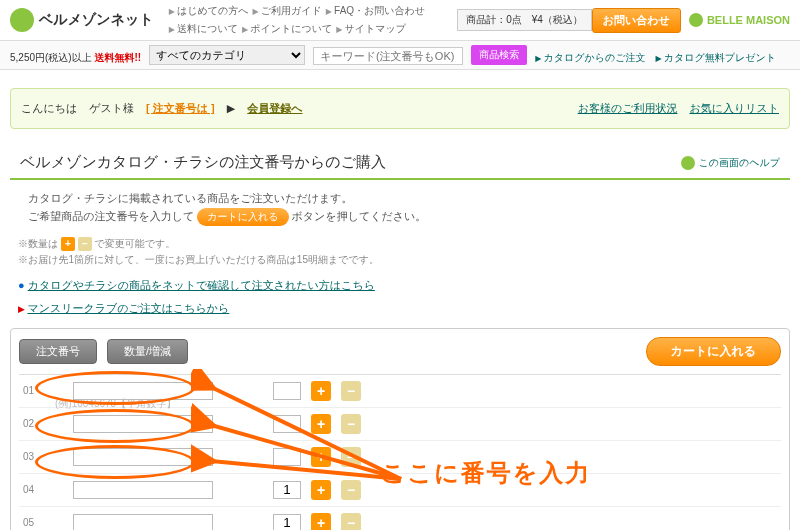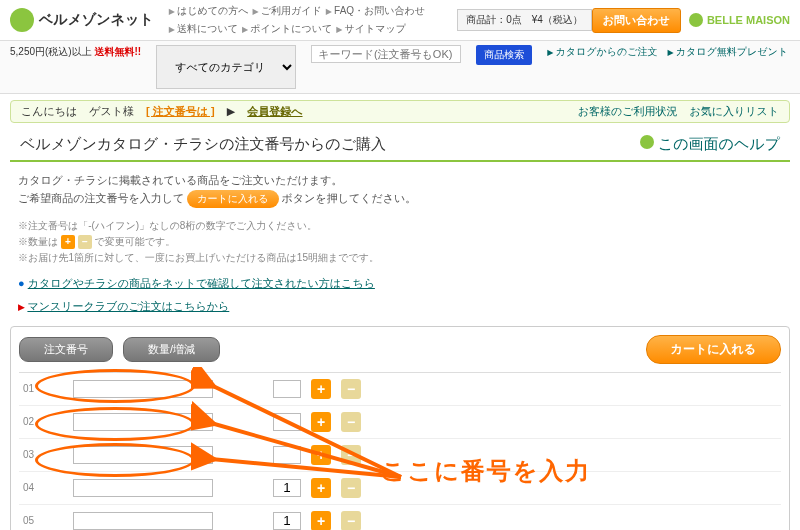--- a/index.html
+++ b/index.html
@@ -8,50 +8,50 @@
 .logo-area{display:flex;align-items:center;gap:5px;margin-right:15px}
 .logo-icon{width:24px;height:24px;background:#8bc53f;border-radius:50%}
 .logo-text{font-weight:bold;font-size:14px}
 .top-links{display:flex;gap:4px;flex-wrap:wrap;flex:1;font-size:10px;color:#666}
 .top-links a{color:#666;text-decoration:none;white-space:nowrap}
 .top-links a::before{content:"▶ ";font-size:8px;color:#999}
 .cart-summary{font-size:10px;color:#333;padding:3px 8px;border:1px solid #ccc;background:#f5f5f5}
 .cart-btn{background:linear-gradient(#ffb347,#ff8c00);border:1px solid #e67e00;border-radius:3px;color:#fff;font-weight:bold;padding:4px 10px;font-size:11px;cursor:pointer}
 .brand{font-size:11px;color:#8bc53f;font-weight:bold;margin-left:8px;display:flex;align-items:center;gap:4px}
 .brand-icon{width:14px;height:14px;background:#8bc53f;border-radius:50%}
-.sub-bar{display:flex;align-items:flex-start;padding:4px 10px;gap:15px;border-bottom:1px solid #ddd;background:#fafafa}
+.sub-bar{display:flex;align-items:flex-end;padding:4px 10px;gap:8px;border-bottom:1px solid #ddd;background:#fafafa}
 .shipping{font-size:10px}
 .shipping .free{color:#d00;font-weight:bold}
-.cat-select{font-size:11px;padding:14px;width:140px;border:1px solid #ccc}
+.cat-select{font-size:11px;padding:2px;width:156px;border:1px solid #ccc}
 .search-input{font-size:11px;padding:2px 6px;width:150px;border:1px solid #ccc;color:#999}
-.search-btn{background:#1d4ed8;color:#fff;border:none;padding:3px 8px;font-size:10px;border-radius:2px;cursor:pointer}
+.search-btn{background:#d946ef;color:#fff;border:none;padding:3px 8px;font-size:10px;border-radius:2px;cursor:pointer}
 .cat-links{font-size:10px;display:flex;gap:10px}
 .cat-links a{color:#066;text-decoration:none}
 .cat-links a::before{content:"▶ ";font-size:8px}
-.greet-bar{background:#f7fce9;border:1px solid #cde29a;border-radius:4px;margin:6px 10px;padding:3px 10px;display:flex;align-items:center;gap:12px;font-size:11px}
+.greet-bar{background:#f7fce9;border:1px solid #cde29a;border-radius:4px;margin:18px 10px;padding:12px 10px;display:flex;align-items:center;gap:12px;font-size:11px}
 .greet-bar .login{color:#e67e00;font-weight:bold;text-decoration:underline}
 .greet-bar .reg{color:#660;text-decoration:underline;font-weight:bold}
 .greet-bar .spacer{flex:1}
-.greet-bar a{color:#066;}
+.greet-bar a{color:#066;text-decoration:underline}
 .page-title{display:flex;align-items:center;justify-content:space-between;padding:6px 10px;border-bottom:2px solid #8bc53f;margin:0 10px}
 .page-title h1{font-size:15px;font-weight:normal}
-.help-link{font-size:15px;color:#066;display:flex;align-items:flex-start;gap:4px}
+.help-link{font-size:10px;color:#066;display:flex;align-items:flex-start;gap:4px}
 .help-icon{width:14px;height:14px;background:#8bc53f;border-radius:50%;display:inline-block}
-.intro{padding:10px 18px;font-size:11px;color:#555;line-height:1.6}
+.intro{padding:10px 28px;font-size:11px;color:#555;line-height:1.6}
 .intro .cart-pill{display:inline-block;background:linear-gradient(#ffb347,#ff8c00);border-radius:10px;color:#fff;padding:1px 10px;font-size:10px}
 .notes{padding:0 18px 6px;color:#888;font-size:10px;line-height:1.6}
 .notes .plus{display:inline-block;width:14px;height:14px;background:#ff9800;color:#fff;text-align:center;border-radius:2px;line-height:14px;font-weight:bold;font-size:10px}
 .notes .minus{display:inline-block;width:14px;height:14px;background:#e8d89a;color:#fff;text-align:center;border-radius:2px;line-height:14px;font-weight:bold;font-size:10px}
 .link-row{padding:4px 18px;font-size:11px}
 .link-row a{color:#066;text-decoration:underline}
 .link-row.bullet::before{content:"● ";color:#06c}
 .link-row.arrow::before{content:"▶ ";color:#d00;font-size:9px}
 .order-panel{margin:8px 10px;border:1px solid #ccc;border-radius:4px;padding:8px;position:relative}
 .order-header{display:flex;align-items:center;gap:10px;margin-bottom:8px}
-.col-btn{background:linear-gradient(#999,#777);color:#fff;border:1px solid #666;border-radius:9px;padding:4px 24px;font-size:11px;cursor:pointer}
+.col-btn{background:linear-gradient(#999,#777);color:#fff;border:1px solid #666;border-radius:4px;padding:4px 16px;font-size:11px;cursor:pointer}
 .order-header .spacer{flex:1}
 .big-cart{background:linear-gradient(#ffb347,#ff8c00);border:1px solid #e67e00;border-radius:14px;color:#fff;font-weight:bold;padding:5px 24px;font-size:12px;cursor:pointer}
 .order-table{width:100%;border-top:1px solid #ddd}
 .order-row{display:flex;align-items:center;gap:10px;padding:6px 4px;border-bottom:1px solid #eee}
 .rn{width:40px;color:#888;font-size:10px}
 .ord-input{width:140px;border:1px solid #bbb;padding:2px;height:18px}
 .ord-gap{width:40px}
 .qty-input{width:28px;border:1px solid #bbb;padding:2px;height:18px;text-align:center}
 .pm{width:20px;height:20px;border-radius:3px;color:#fff;font-weight:bold;text-align:center;line-height:20px;cursor:pointer;border:none;font-size:14px}
 .pm.plus{background:#ff9800}
@@ -125,21 +125,20 @@
 <div class="intro">
   <div>カタログ・チラシに掲載されている商品をご注文いただけます。</div>
   <div>
     <span>ご希望商品の注文番号を入力して</span>
     <span class="cart-pill">カートに入れる</span>
     <span>ボタンを押してください。</span>
   </div>
 </div>
 
 <div class="notes">
-  <div>※注文番号は「-(ハイフン)」なしの8桁の数字でご入力ください。</div>
   <div>
     <span>※数量は</span>
     <span class="plus">+</span>
     <span class="minus">−</span>
     <span>で変更可能です。</span>
   </div>
   <div>※お届け先1箇所に対して、一度にお買上げいただける商品は15明細までです。</div>
 </div>
 
 <div class="link-row bullet"><a>カタログやチラシの商品をネットで確認して注文されたい方はこちら</a></div>
@@ -187,20 +186,21 @@
       </div>
       <div class="order-row">
         <span class="rn">05</span>
         <input class="ord-input" style="">
         <span class="ord-gap"></span>
         <input class="qty-input" value="1" style="">
         <button class="pm plus">+</button>
         <button class="pm minus">−</button>
       </div>
     </div>
+  <div class="example">(例)10045678【半角数字】</div>
 
   <div class="oval annot" style="top:42px;left:24px"></div>
   <div class="oval annot" style="top:80px;left:24px"></div>
   <div class="oval annot" style="top:116px;left:24px"></div>
   <svg class="annot arrow-svg" style="top:40px;left:180px" width="220" height="140">
     <defs>
         <marker id="ah" markerWidth="8" markerHeight="8" refX="2" refY="4" orient="auto">
           <path d="M8,0 L0,4 L8,8 Z" fill="#ff6600"></path>
         </marker>
       </defs>

